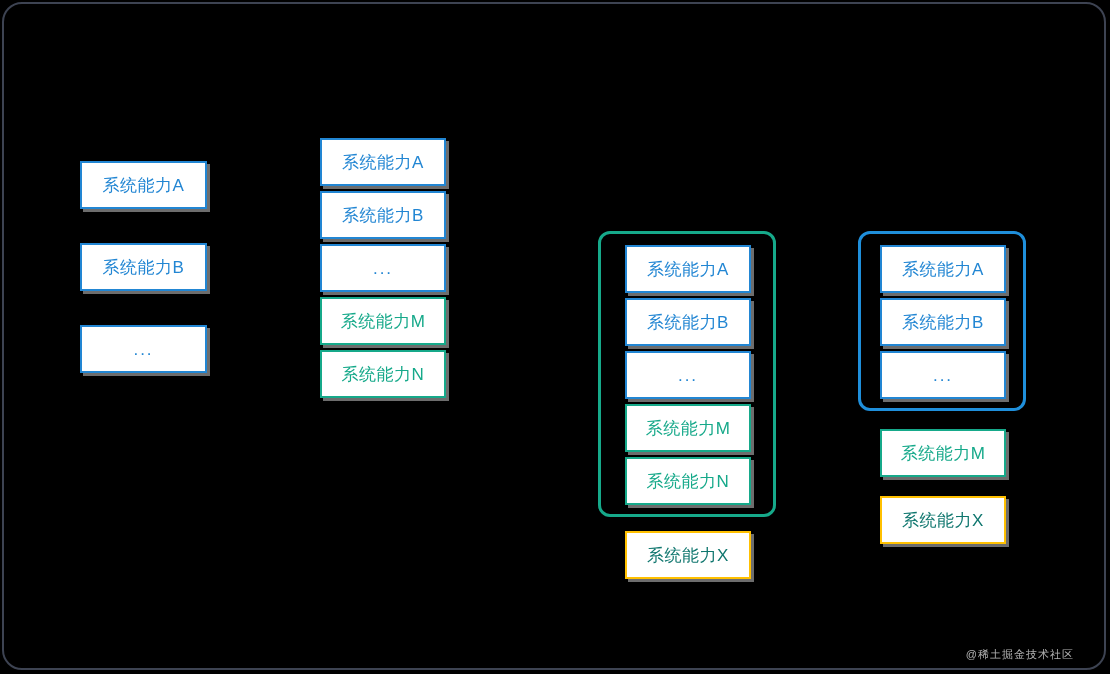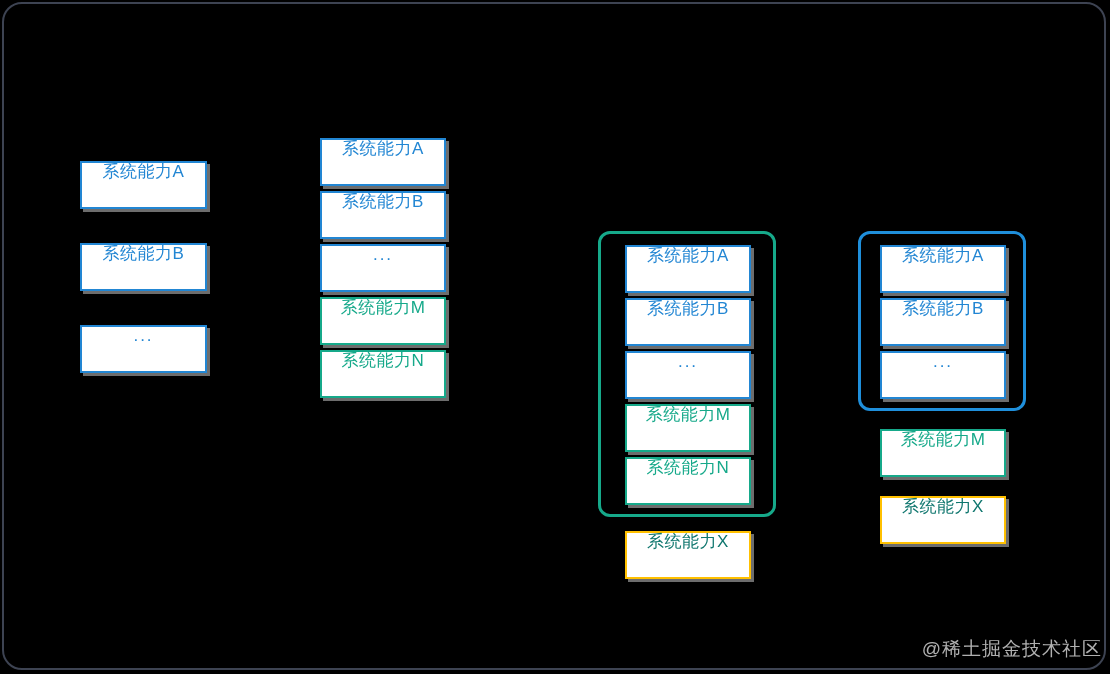--- a/index.html
+++ b/index.html
@@ -32,21 +32,21 @@
   }
 
   
   .cap-box {
     position: absolute;
     box-sizing: border-box;
     background: #ffffff;
     border-style: solid;
     border-width: 2px;
     display: flex;
-    align-items: flex-start;
+    align-items: center;
     justify-content: center;
     font-size: 17px;
     letter-spacing: 0.5px;
     line-height: 1;
     box-shadow: 3px 3px 0 0 rgba(128,128,128,0.85);
     white-space: nowrap;
   }
   .cap-box.blue {
     border-color: #2286d3;
     color: #2286d3;
@@ -76,24 +76,24 @@
   .group-box.green {
     border-color: #16a98a;
   }
   .group-box.blue {
     border-color: #1f8fdb;
   }
 
   
   #watermark {
     position: absolute;
-    right: 8px;
+    right: 36px;
     bottom: 12px;
     color: #c9c9c9;
-    font-size: 19px;
+    font-size: 11px;
     letter-spacing: 1px;
     opacity: 0.88;
     white-space: nowrap;
   }
 </style>
 </head>
 <body>
 
 <div id="canvas">
 

